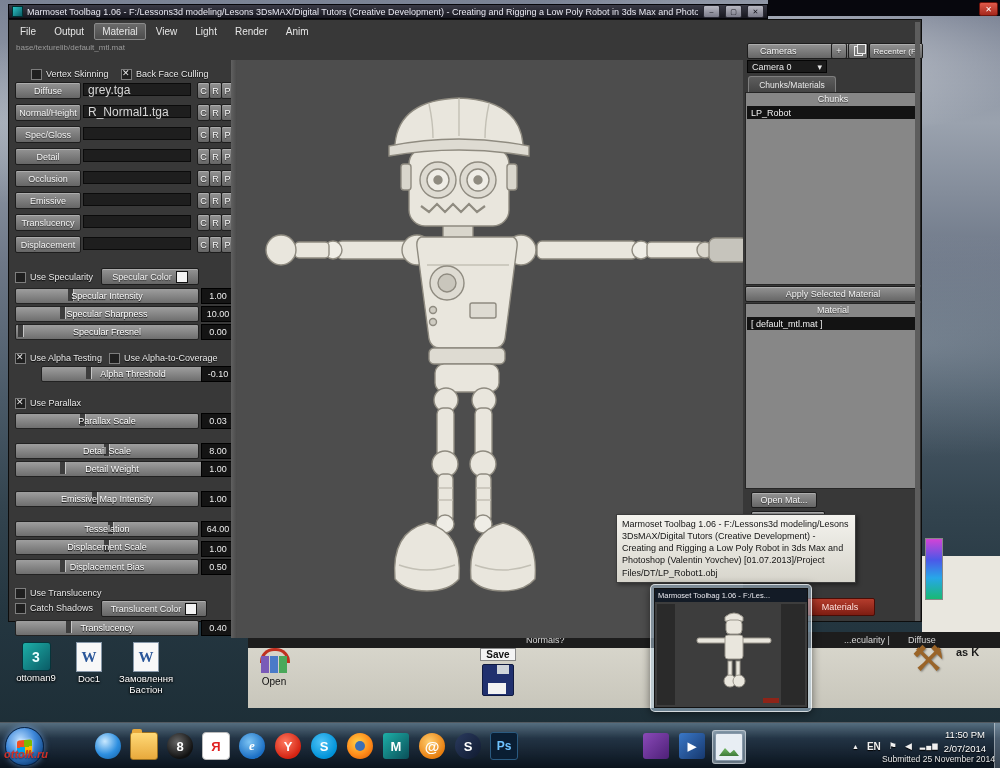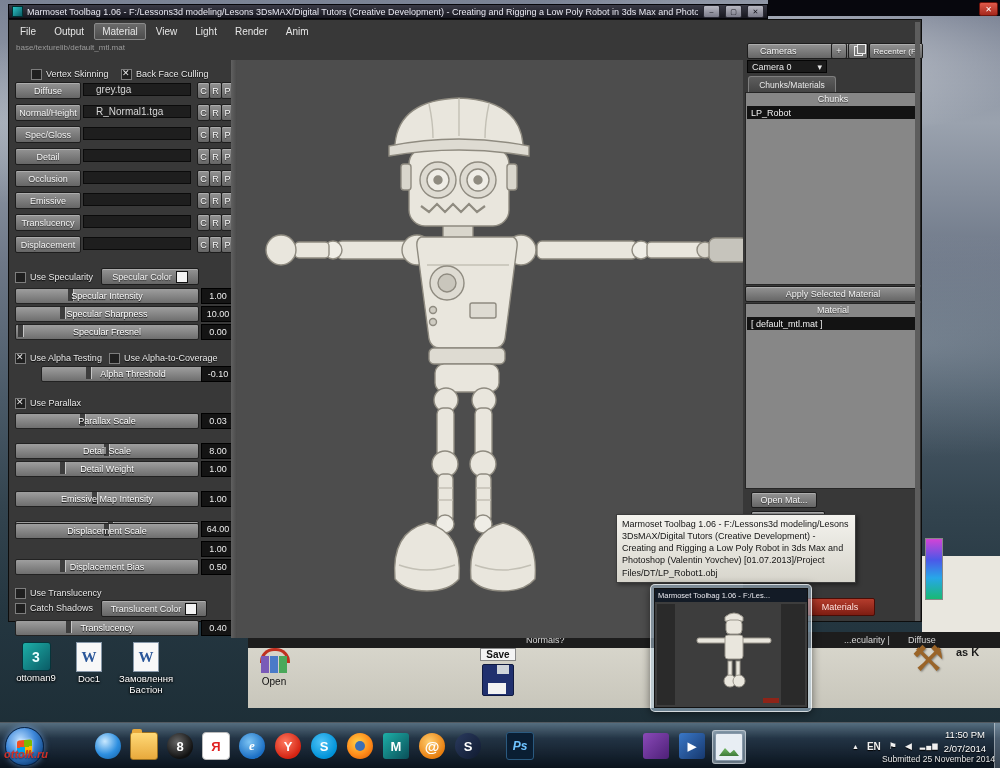--- a/index.html
+++ b/index.html
@@ -34,22 +34,22 @@
   .mitem{color:#e6e6e6;font-size:10px;padding:2px 7px;border:1px solid transparent;}
   .mitem.active{background:linear-gradient(#6a6a6a,#4c4c4c);border:1px solid #8a8a8a;border-radius:2px;}
   .pathtxt{left:7px;top:23px;color:#9a9a9a;font-size:8px;}
   .chk{position:absolute;display:flex;align-items:center;gap:4px;height:12px;}
   .chk .bx{width:9px;height:9px;background:#1f1f1f;border:1px solid #7d7d7d;position:relative;}
   .chk.on .bx::after{content:"✕";position:absolute;left:0px;top:-1px;font-size:9px;color:#e4e4e4;line-height:1;}
   .chk .lb{font-size:9px;color:#eaeaea;text-shadow:0 1px 1px #000;white-space:nowrap;}
   .b{position:absolute;background:linear-gradient(#939393,#666);border:1px solid #1d1d1d;border-radius:2px;color:#f4f4f4;font-size:9px;
     display:flex;align-items:center;justify-content:center;text-shadow:0 1px 1px rgba(0,0,0,.6);
     box-shadow:inset 0 1px 0 rgba(255,255,255,.25);white-space:nowrap;overflow:hidden;}
-  .file{position:absolute;background:#1e1e1e;border:1px solid #0b0b0b;color:#d6d6d6;font-size:10px;display:flex;align-items:center;
-    padding:0 12px;height:13px;box-sizing:border-box;}
+  .file{position:absolute;background:#1e1e1e;border:1px solid #0b0b0b;color:#d6d6d6;font-size:12px;display:flex;align-items:center;
+    padding:0 4px;height:13px;box-sizing:border-box;}
   .sl{position:absolute;height:14px;background:linear-gradient(#9e9e9e,#6e6e6e);border:1px solid #222;border-radius:2px;width:182px;left:6px;}
   .sl .h{position:absolute;top:0;width:5px;height:12px;background:#3d3d3d;border-right:1px solid #c5c5c5;}
   .sl .t{position:absolute;inset:0;display:flex;align-items:center;justify-content:center;font-size:9px;color:#fff;text-shadow:0 1px 1px #000;}
   .vb{position:absolute;left:192px;width:32px;height:14px;background:#141414;border:1px solid #000;color:#ededed;font-size:9px;
     display:flex;align-items:center;justify-content:center;}
   .swatch{width:10px;height:10px;background:#f2f2f2;border:1px solid #111;margin-left:4px;}
   .lscroll{left:222px;top:40px;width:6px;height:578px;background:linear-gradient(90deg,#606060,#4a4a4a);}
   .rscroll{left:906px;top:2px;width:5px;height:599px;background:#5d5d5d;}
   #viewport{left:228px;top:40px;width:506px;height:578px;background:#4d4d4d;overflow:hidden;}
   
@@ -274,39 +274,39 @@
         <span class="t">Parallax Scale</span>
       </div>
       <div class="vb" style="top:393px;">0.03</div>
 
       <div class="sl" style="top:423px;">
         <span class="h" style="left:88px;"></span>
         <span class="t">Detail Scale</span>
       </div>
       <div class="vb" style="top:423px;">8.00</div>
 
-      <div class="sl" style="top:441px;">
+      <div class="sl" style="top:441px;padding-left:10px;">
         <span class="h" style="left:44px;"></span>
         <span class="t">Detail Weight</span>
       </div>
       <div class="vb" style="top:441px;">1.00</div>
 
       <div class="sl" style="top:471px;">
         <span class="h" style="left:76px;"></span>
         <span class="t">Emissive Map Intensity</span>
       </div>
       <div class="vb" style="top:471px;">1.00</div>
 
       <div class="sl" style="top:501px;">
         <span class="h" style="left:92px;"></span>
         <span class="t">Tesselation</span>
       </div>
       <div class="vb" style="top:501px;">64.00</div>
 
-      <div class="sl" style="top:503px;">
+      <div class="sl" style="top:519px;">
         <span class="h" style="left:88px;"></span>
         <span class="t">Displacement Scale</span>
       </div>
       <div class="vb" style="top:521px;">1.00</div>
 
       <div class="sl" style="top:539px;">
         <span class="h" style="left:44px;"></span>
         <span class="t">Displacement Bias</span>
       </div>
       <div class="vb" style="top:539px;">0.50</div>
@@ -524,21 +524,21 @@
       </div>
     <div class="tb" style="left:380px;">
         <span class="ic k-max">M</span>
       </div>
     <div class="tb" style="left:416px;">
         <span class="ic cir k-at">@</span>
       </div>
     <div class="tb" style="left:452px;">
         <span class="ic cir k-st">S</span>
       </div>
-    <div class="tb" style="left:504px;font-style:italic;">
+    <div class="tb" style="left:488px;">
         <span class="ic k-ps">Ps</span>
       </div>
     <div class="tb" style="left:640px;">
         <span class="ic k-vi"></span>
       </div>
     <div class="tb" style="left:676px;">
         <span class="ic k-mp">▶</span>
       </div>
     <div class="tb active" style="left:712px;">
         <span class="ic k-iv"></span>

